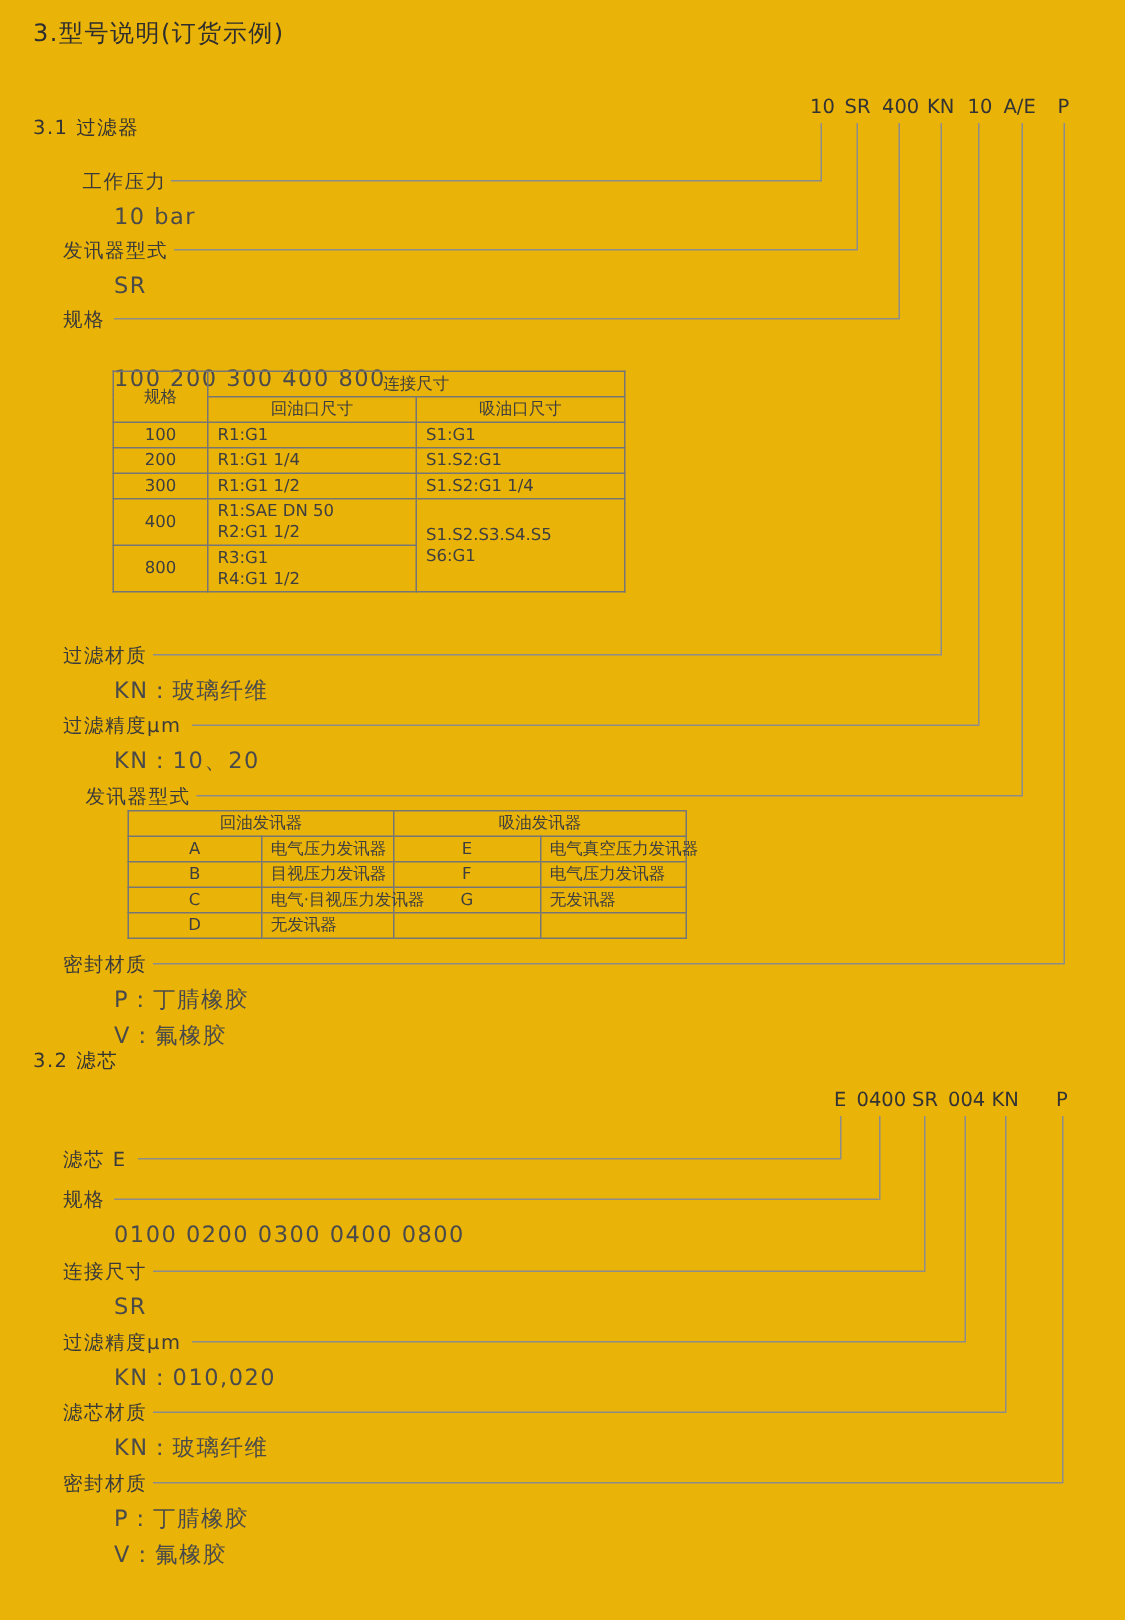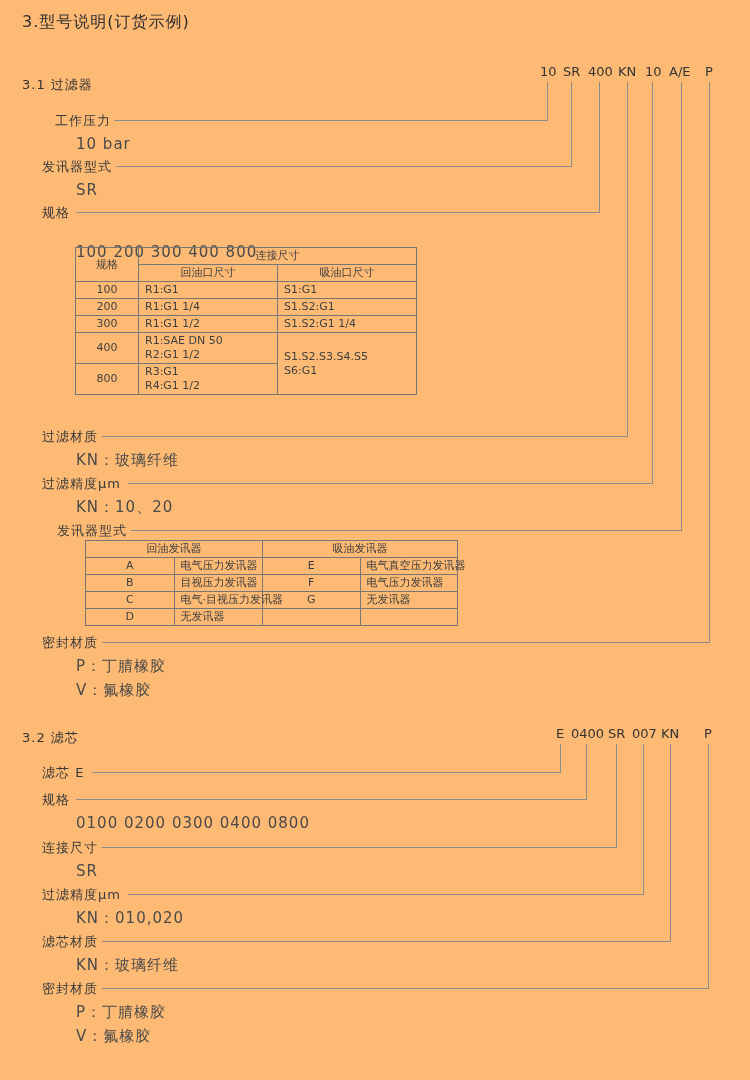--- a/index.html
+++ b/index.html
@@ -1,17 +1,17 @@
 <!DOCTYPE html>
 <html><head>
 <meta charset="utf-8">
 <style>
   html,body { margin:0; padding:0; background:#ffffff; }
   .page {
-    position:relative; width:750px; height:1080px; background:#fdba74;
+    position:relative; width:750px; height:1080px; background:#eab308;
     font-family:"DejaVu Sans","Liberation Sans",sans-serif;
     color:#3f3f3f; overflow:hidden;
   }
   .abs { position:absolute; white-space:nowrap; }
   .title { font-size:16px; color:#2e2e2e; letter-spacing:1px; }
   .heading { font-size:13px; color:#333; letter-spacing:1px;margin-top:12px; }
   .label { font-size:13px; color:#3a3a3a; letter-spacing:1px; }
   .value { font-size:15px; color:#4a4a4a; letter-spacing:1px; }
   .code  { font-size:13px; color:#333; }
   .hline { position:absolute; height:1px; background:#8c8c8c; }
@@ -145,26 +145,26 @@
       <td></td>
     </tr>
   </tbody>
     </table>
 
   <div class="abs label" style="left:42px; top:634px;">密封材质</div>
   <div class="hline" style="left:102px; top:642px; width:608px;"></div>
   <div class="abs value" style="left:76px; top:657px;">P：丁腈橡胶</div>
   <div class="abs value" style="left:76px; top:681px;">V：氟橡胶</div>
 
-  <div class="abs heading" style="left:22px; top:717px;text-align:right;">3.2 滤芯</div>
+  <div class="abs heading" style="left:22px; top:686px;text-align:right;">3.2 滤芯</div>
 
   <span class="abs code" style="left:556px; top:726px;">E</span>
   <span class="abs code" style="left:571px; top:726px;">0400</span>
   <span class="abs code" style="left:608px; top:726px;">SR</span>
-  <span class="abs code" style="left:632px; top:726px;">007</span>
+  <span class="abs code" style="left:632px; top:726px;">004</span>
   <span class="abs code" style="left:661px; top:726px;">KN</span>
   <span class="abs code" style="left:704px; top:726px;">P</span>
 
   <div class="vline" style="left:560px; top:744px; height:28px;"></div>
   <div class="vline" style="left:586px; top:744px; height:55px;"></div>
   <div class="vline" style="left:616px; top:744px; height:103px;"></div>
   <div class="vline" style="left:643px; top:744px; height:150px;"></div>
   <div class="vline" style="left:670px; top:744px; height:197px;"></div>
   <div class="vline" style="left:708px; top:744px; height:244px;"></div>
 

